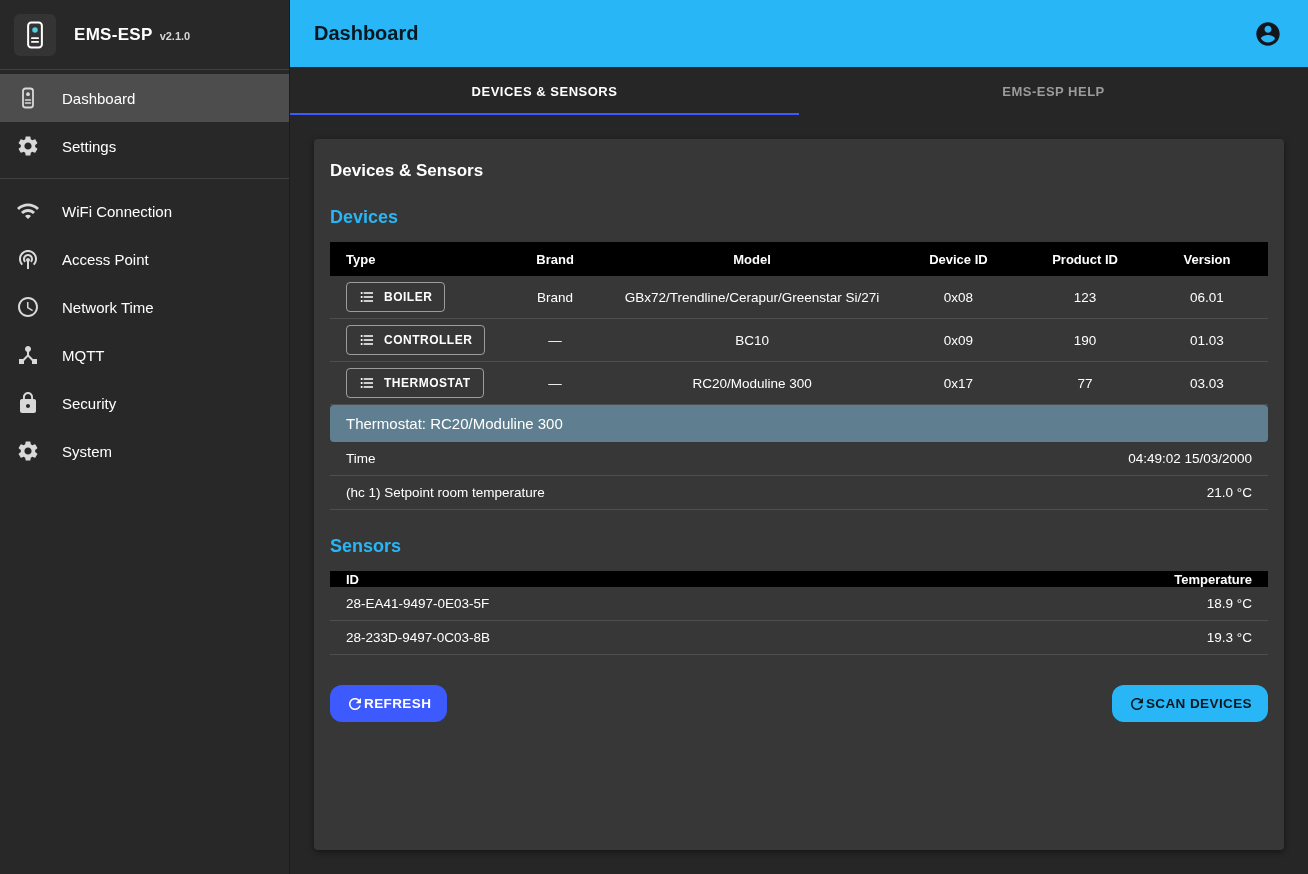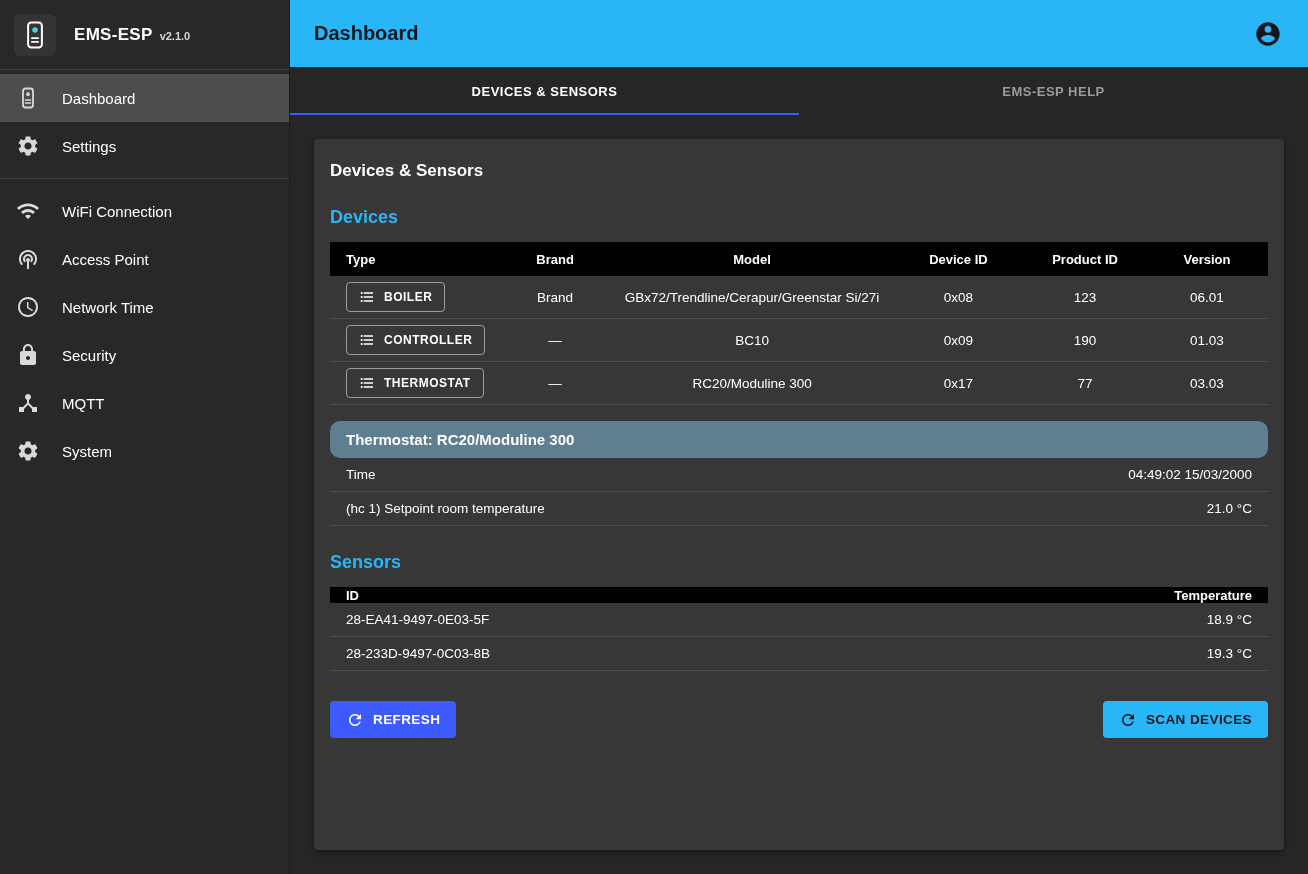--- a/index.html
+++ b/index.html
@@ -44,29 +44,29 @@
   .c-type   { width:18%; padding-left:16px; text-align:left; }
   .c-brand  { width:12%; text-align:center; }
   .c-model  { width:30%; text-align:center; }
   .c-devid  { width:14%; text-align:center; }
   .c-prodid { width:13%; text-align:center; }
   .c-ver    { width:13%; text-align:center; }
 
   .type-btn { display:inline-flex; align-items:center; gap:9px; border:1px solid rgba(255,255,255,0.5); background:transparent; color:#fff; border-radius:4px; padding:6px 12px; font-size:12px; font-weight:bold; letter-spacing:.5px; font-family:inherit; cursor:pointer; }
   .type-btn svg { width:16px; height:16px; fill:#fff; }
 
-  .banner { margin-top:16px; height:37px; background:#5f7e90; border-radius:10px; display:flex; align-items:center; padding:0 16px; font-size:15px; color:#fff;font-weight:bold; }
+  .banner { height:37px; background:#5f7e90; border-radius:4px; display:flex; align-items:center; padding:0 16px; font-size:15px; color:#fff; }
   .kv-row { height:34px; display:flex; align-items:center; justify-content:space-between; padding:0 16px; border-bottom:1px solid #4e4e4e; font-size:13.5px; }
 
   .sensors-block { margin-top:26px; }
   .s-head { display:flex; align-items:center; background:#000; height:16px; font-size:13px; font-weight:bold; padding:0 16px; justify-content:space-between; }
   .s-row { display:flex; align-items:center; height:34px; padding:0 16px; justify-content:space-between; border-bottom:1px solid #4e4e4e; font-size:13.5px;gap:24px; }
 
   .actions { margin-top:30px; display:flex; align-items:center; justify-content:space-between; }
-  .btn { display:inline-flex; align-items:center; gap:9px; height:37px; padding:0 16px; border:none; border-radius:4px; font-size:13.5px; font-weight:bold; letter-spacing:.4px; font-family:inherit; cursor:pointer; }
+  .btn { display:inline-flex; align-items:center; height:37px; padding:0 16px; border:none; border-radius:12px; font-size:13.5px; font-weight:bold; letter-spacing:.4px; font-family:inherit; cursor:pointer; }
   .btn svg { width:18px; height:18px; }
   .btn-refresh { background:#3d5afe; color:#fff; }
   .btn-refresh svg { fill:#fff; }
   .btn-scan { background:#29b6f6; color:rgba(0,0,0,0.87);justify-content:flex-end; }
   .btn-scan svg { fill:rgba(0,0,0,0.87); }
 </style>
 </head>
 <body>
 
 <aside class="sidebar">
@@ -122,32 +122,32 @@
       <span class="nav-icon">
         <svg viewBox="0 0 24 24">
             <path fill="currentColor" d="M11.99 2C6.47 2 2 6.48 2 12s4.47 10 9.99 10C17.52 22 22 17.52 22 12S17.52 2 11.99 2zM12 20c-4.42 0-8-3.58-8-8s3.58-8 8-8 8 3.58 8 8-3.58 8-8 8zm.5-13H11v6l5.25 3.15.75-1.23-4.5-2.67z"></path>
           </svg>
       </span>
       <span class="nav-label">Network Time</span>
     </div>
     <div class="nav-item">
       <span class="nav-icon">
         <svg viewBox="0 0 24 24">
+            <path fill="currentColor" d="M17 16l-4-4V8.82C14.16 8.4 15 7.3 15 6c0-1.66-1.34-3-3-3S9 4.34 9 6c0 1.3.84 2.4 2 2.82V12l-4 4H3v5h5v-3.05l4-4.2 4 4.2V21h5v-5h-4z"></path>
+          </svg>
+      </span>
+      <span class="nav-label">MQTT</span>
+    </div>
+    <div class="nav-item">
+      <span class="nav-icon">
+        <svg viewBox="0 0 24 24">
             <path fill="currentColor" d="M18 8h-1V6c0-2.76-2.24-5-5-5S7 3.24 7 6v2H6c-1.1 0-2 .9-2 2v10c0 1.1.9 2 2 2h12c1.1 0 2-.9 2-2V10c0-1.1-.9-2-2-2zm-6 9c-1.1 0-2-.9-2-2s.9-2 2-2 2 .9 2 2-.9 2-2 2zm3.1-9H8.9V6c0-1.71 1.39-3.1 3.1-3.1 1.71 0 3.1 1.39 3.1 3.1v2z"></path>
           </svg>
       </span>
       <span class="nav-label">Security</span>
-    </div>
-    <div class="nav-item">
-      <span class="nav-icon">
-        <svg viewBox="0 0 24 24">
-            <path fill="currentColor" d="M17 16l-4-4V8.82C14.16 8.4 15 7.3 15 6c0-1.66-1.34-3-3-3S9 4.34 9 6c0 1.3.84 2.4 2 2.82V12l-4 4H3v5h5v-3.05l4-4.2 4 4.2V21h5v-5h-4z"></path>
-          </svg>
-      </span>
-      <span class="nav-label">MQTT</span>
     </div>
     <div class="nav-item">
       <span class="nav-icon">
         <svg viewBox="0 0 24 24">
             <path fill="currentColor" d="M19.14 12.94c.04-.3.06-.61.06-.94 0-.32-.02-.64-.07-.94l2.03-1.58c.18-.14.23-.41.12-.61l-1.92-3.32c-.12-.22-.37-.29-.59-.22l-2.39.96c-.5-.38-1.03-.7-1.62-.94l-.36-2.54c-.04-.24-.24-.41-.48-.41h-3.84c-.24 0-.43.17-.47.41l-.36 2.54c-.59.24-1.13.57-1.62.94l-2.39-.96c-.22-.08-.47 0-.59.22L2.74 8.87c-.12.21-.08.47.12.61l2.03 1.58c-.05.3-.09.63-.09.94s.02.64.07.94l-2.03 1.58c-.18.14-.23.41-.12.61l1.92 3.32c.12.22.37.29.59.22l2.39-.96c.5.38 1.03.7 1.62.94l.36 2.54c.05.24.24.41.48.41h3.84c.24 0 .44-.17.47-.41l.36-2.54c.59-.24 1.13-.56 1.62-.94l2.39.96c.22.08.47 0 .59-.22l1.92-3.32c.12-.22.07-.47-.12-.61l-2.01-1.58zM12 15.6c-1.98 0-3.6-1.62-3.6-3.6s1.62-3.6 3.6-3.6 3.6 1.62 3.6 3.6-1.62 3.6-3.6 3.6z"></path>
           </svg>
       </span>
       <span class="nav-label">System</span>
     </div>
   </nav>

